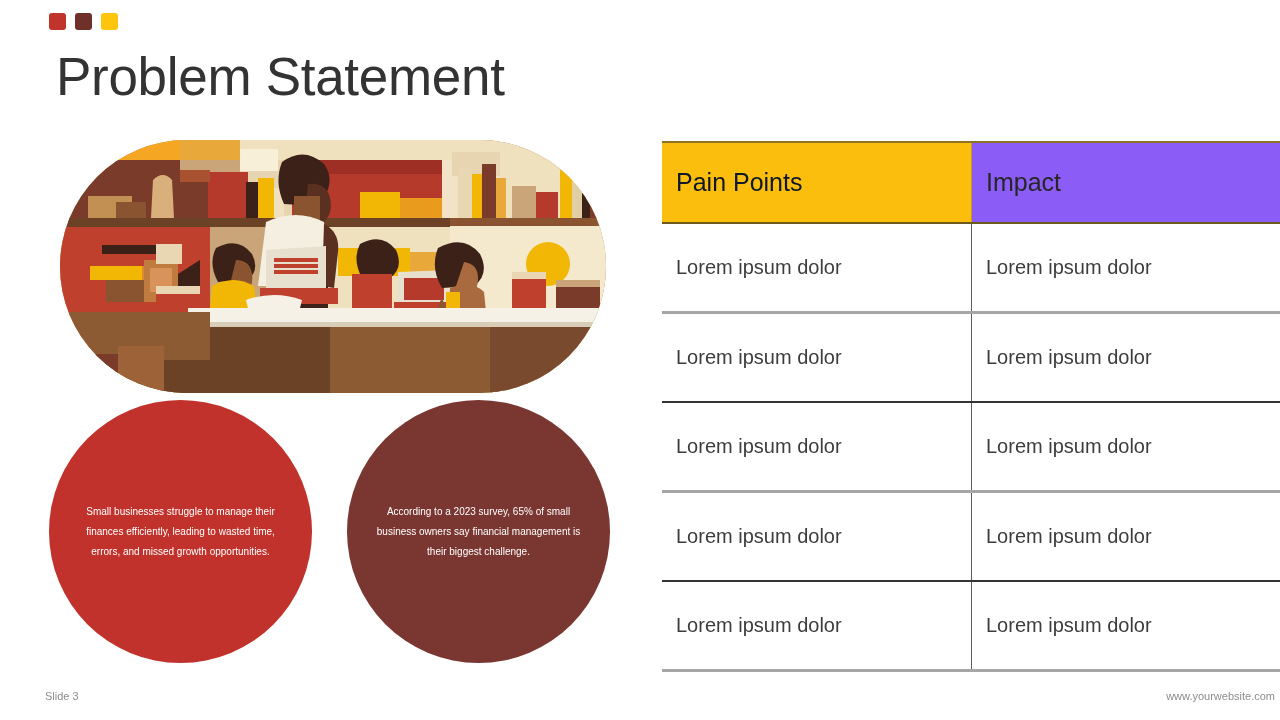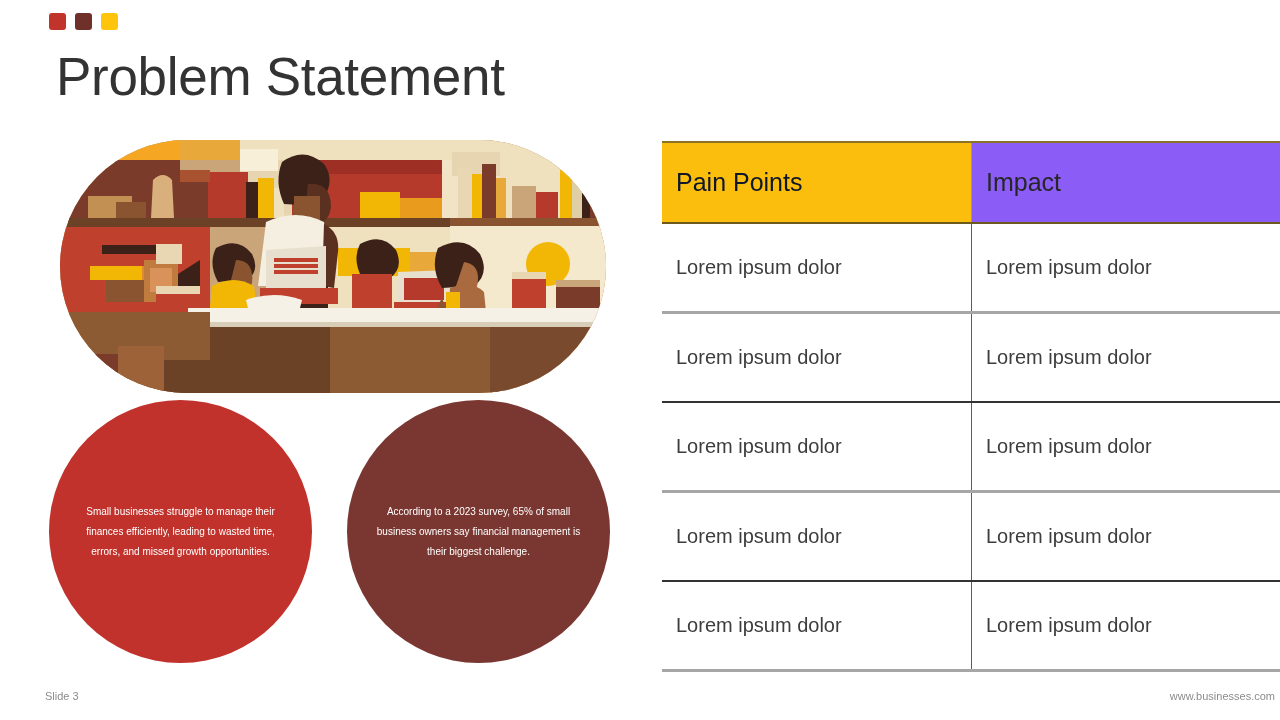--- a/index.html
+++ b/index.html
@@ -327,15 +327,15 @@
         <td class="col-right">Lorem ipsum dolor</td>
       </tr>
       <tr class="sep-gray">
         <td class="col-left">Lorem ipsum dolor</td>
         <td class="col-right">Lorem ipsum dolor</td>
       </tr>
     </tbody>
   </table>
 
   <div class="footer-left">Slide 3</div>
-  <div class="footer-right">www.businesses.com</div>
+  <div class="footer-right">www.yourwebsite.com</div>
 
 </div>
 
 </body></html>

